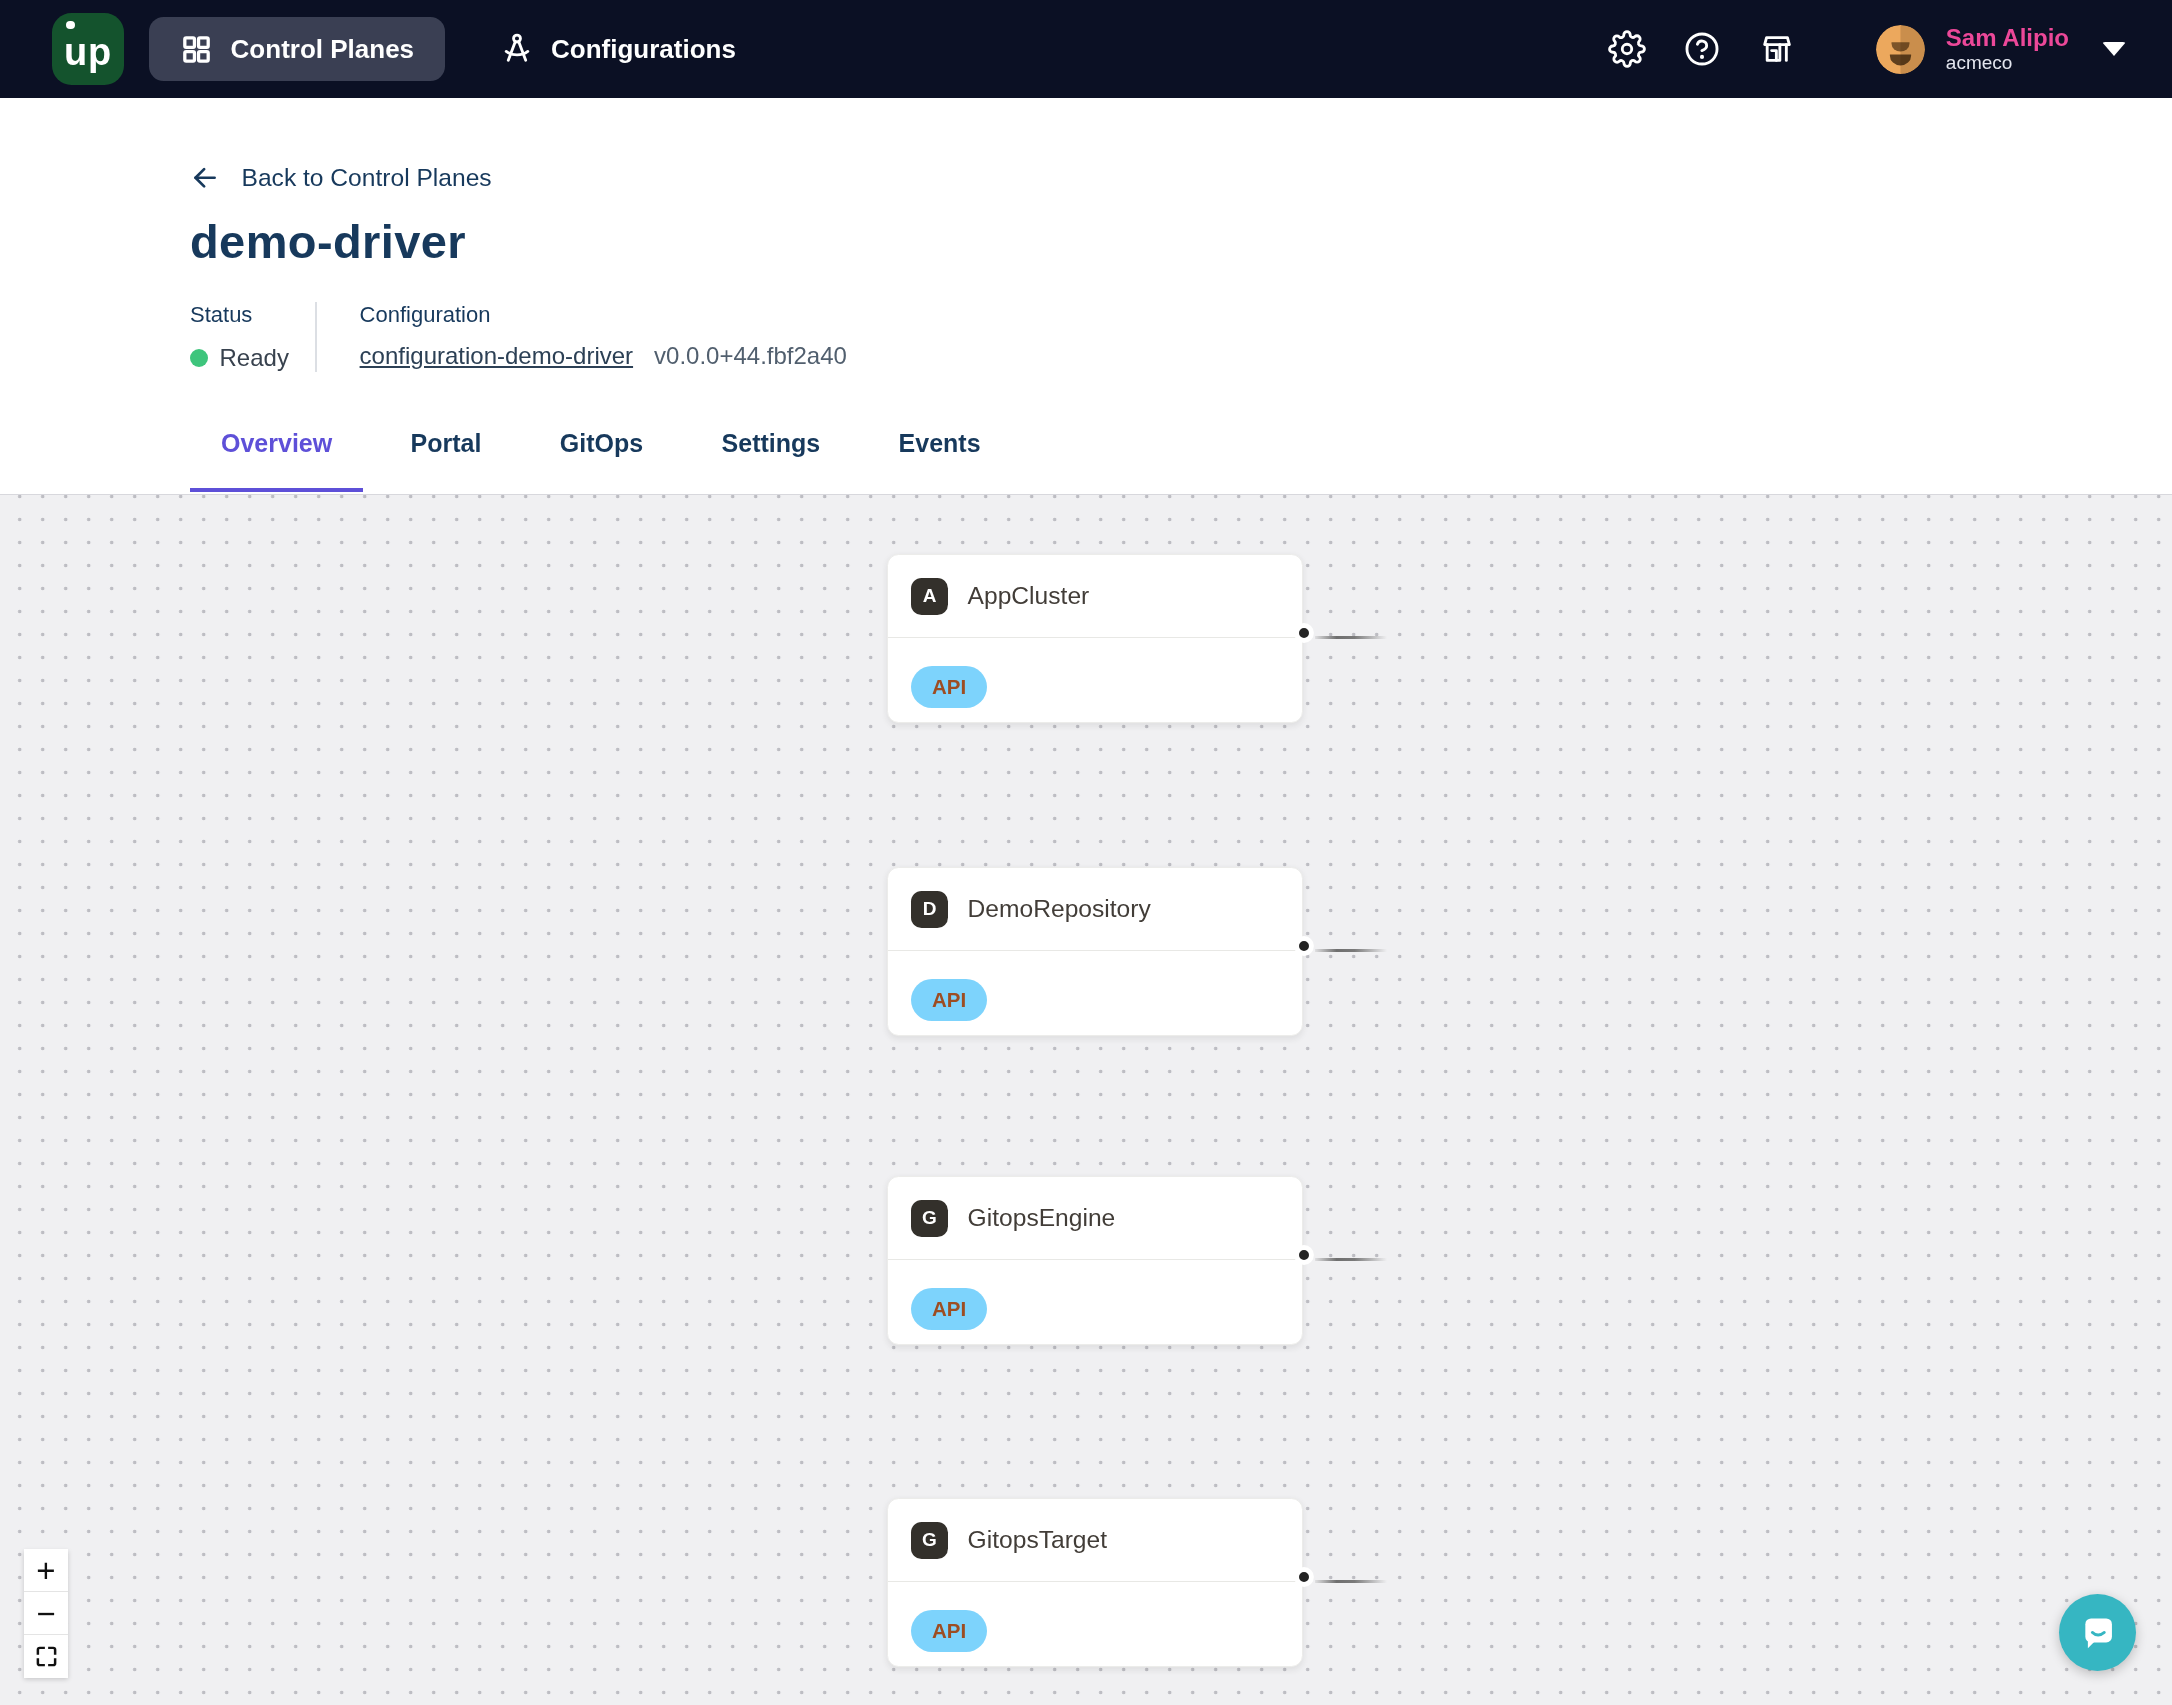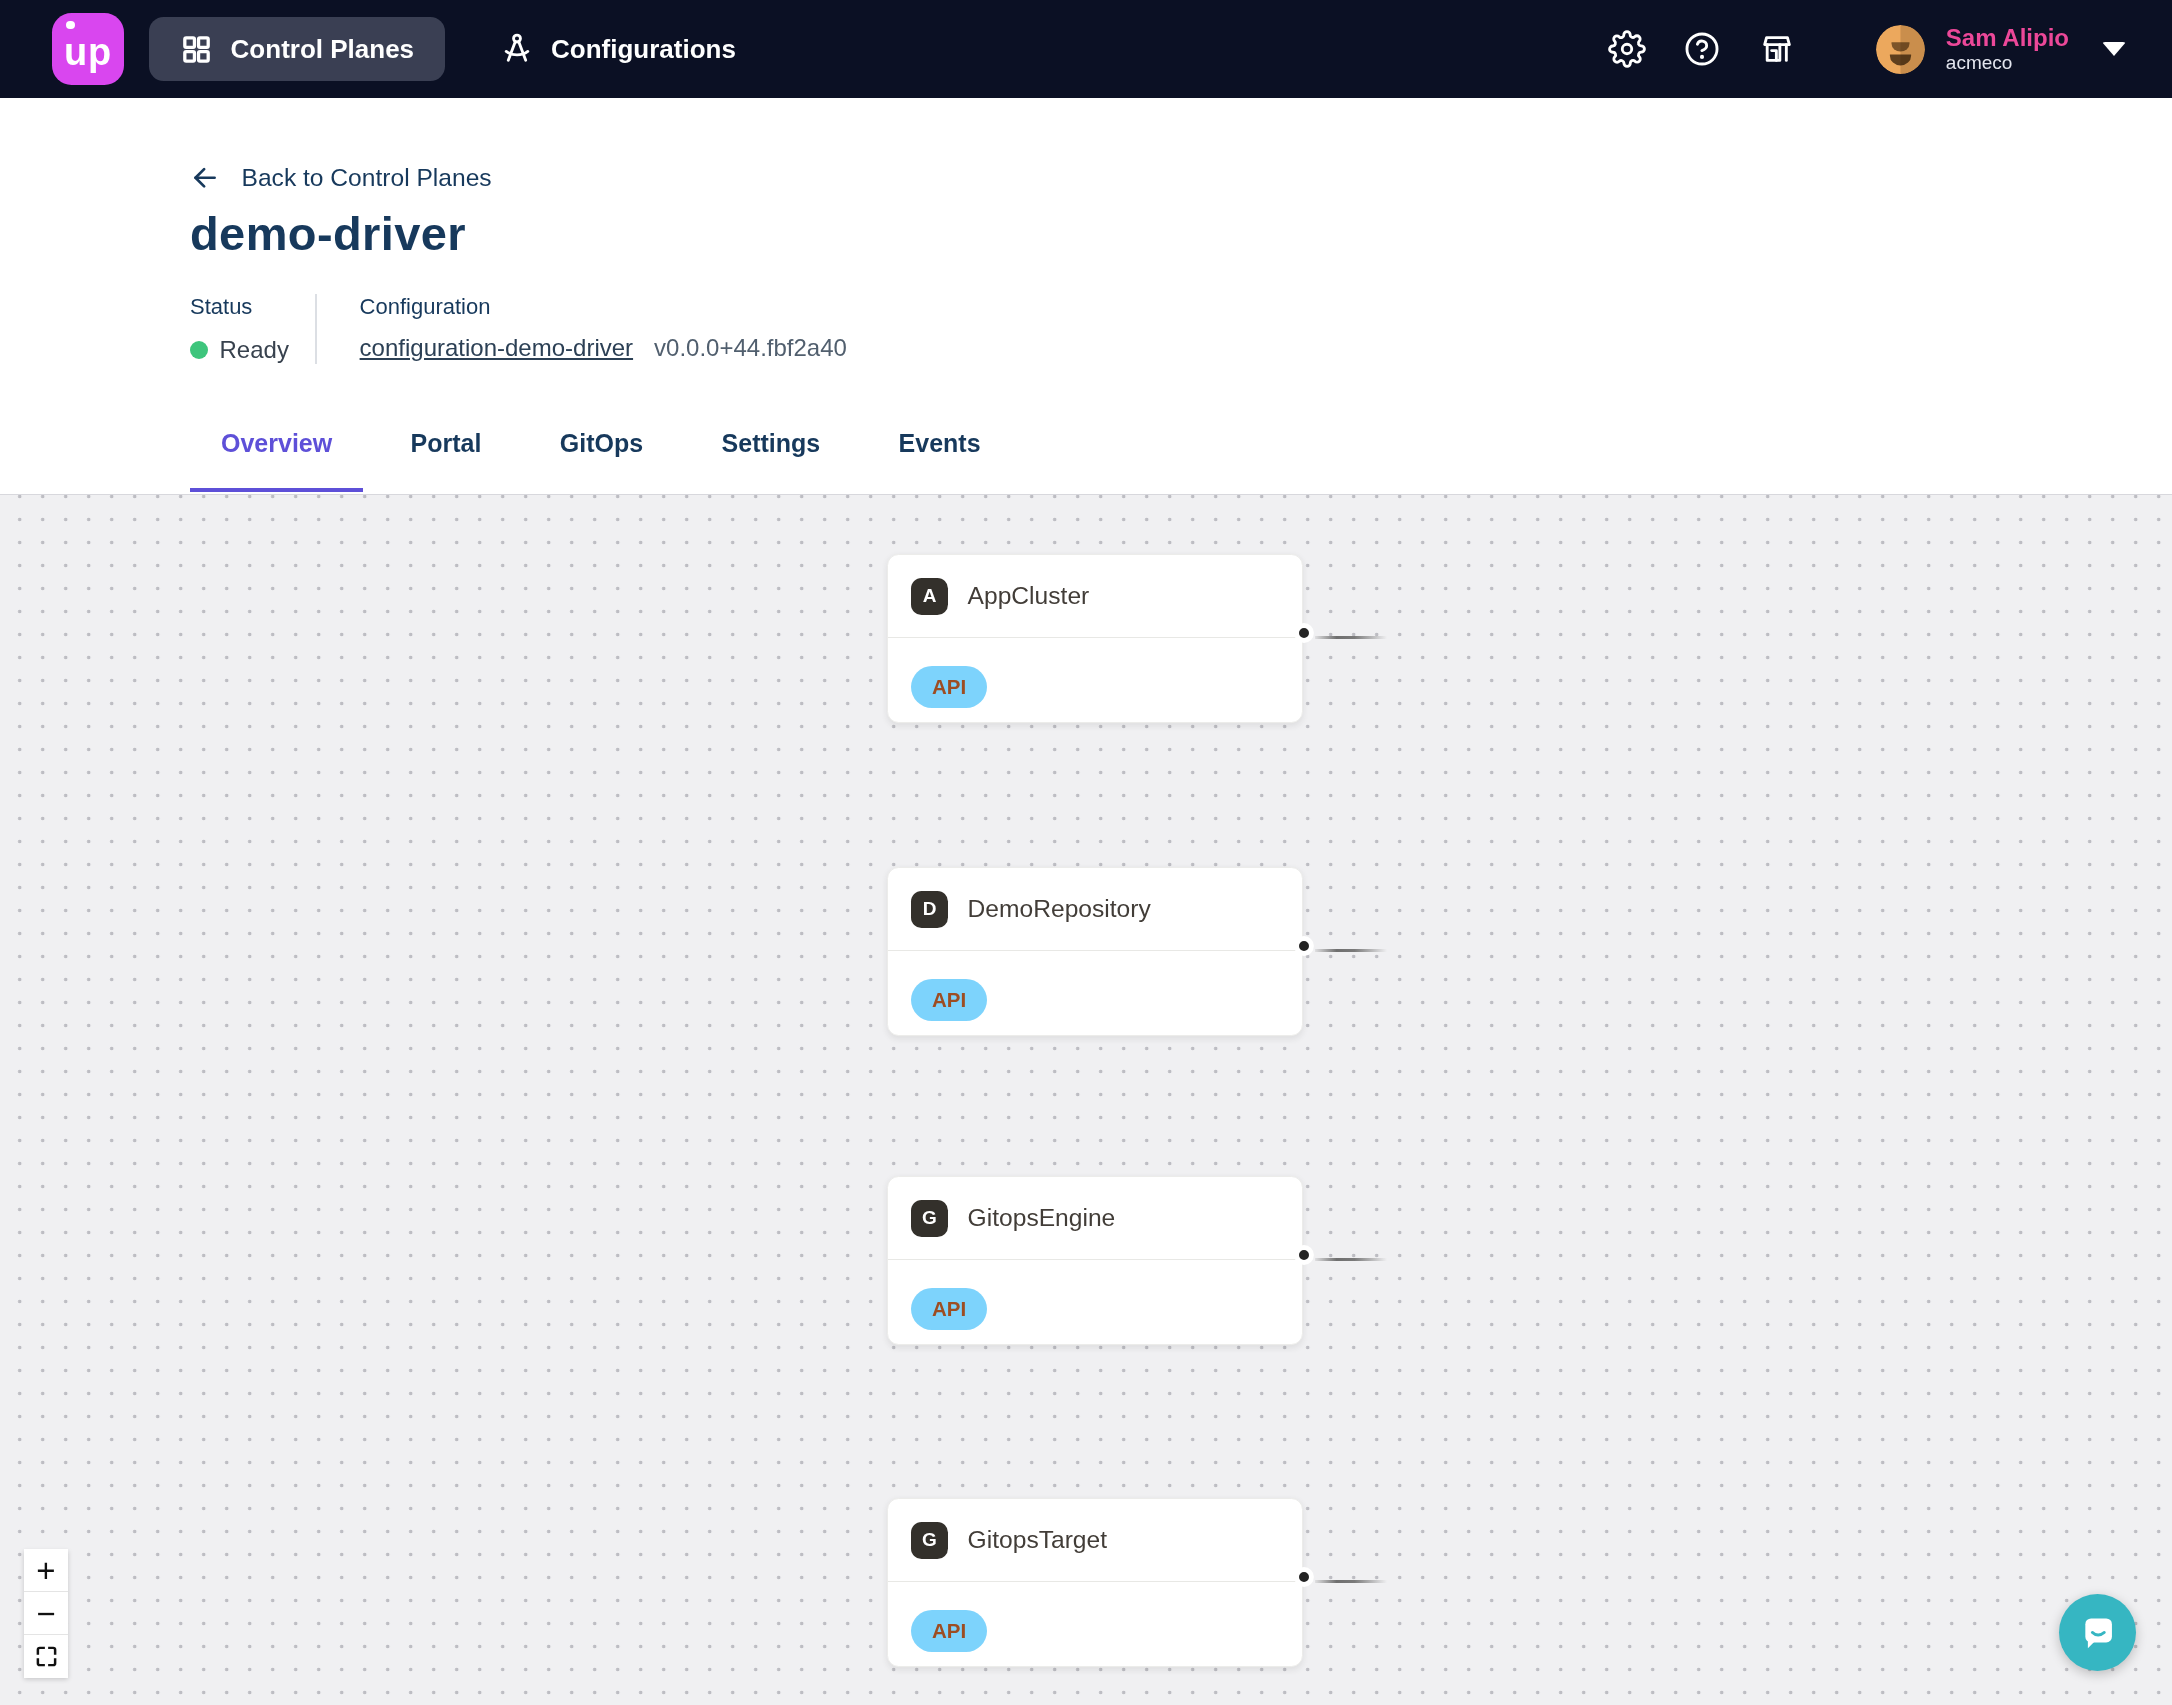--- a/index.html
+++ b/index.html
@@ -13,21 +13,21 @@
 
   
   .navbar {
     position:absolute; top:0; left:0; right:0; height:98px;
     background:#0b1024;
     display:flex; align-items:center;
     padding:0 46px 0 52px;
   }
   .logo {
     width:72px; height:72px; border-radius:19.6px;
-    background:#d946ef;
+    background:#14532d;
     display:flex; align-items:center; justify-content:center;
     color:#fff; font-weight:bold; font-size:38px;
     position:relative; flex:0 0 auto;
   }
   .logo-text { position:relative; top:3.3px; letter-spacing:0.8px; }
   .logo-text::before {
     content:""; position:absolute; left:2.5px; top:-9.8px;
     width:8.2px; height:8.2px; border-radius:50%; background:#fff;
   }
   .nav-pill {
@@ -62,21 +62,21 @@
     border-top:14.7px solid #fff; border-radius:3.3px;
   }
 
   
   .page-header { position:absolute; top:98px; left:0; right:0; height:396px; background:#fff; padding:65px 0 0 190px; }
   .back-link {
     display:inline-flex; align-items:center; gap:22px;
     color:#17395c; font-size:24.6px; text-decoration:none; cursor:pointer;
   }
   .page-title {
-    margin-top:10px; font-size:47px; font-weight:bold; color:#17395c;
+    margin-top:18px; font-size:47px; font-weight:bold; color:#17395c;
     letter-spacing:0.4px;
   }
   .meta-row { margin-top:33px; display:flex; align-items:stretch; }
   .meta-col-status { width:125px; }
   .meta-divider { width:1.6px; background:#dcdfe4; margin-right:43px; }
   .meta-label { font-size:22px; font-weight:normal; color:#17395c; }
   .status-value-row { margin-top:16.4px; display:flex; align-items:center; gap:11.5px; }
   .status-dot { width:18px; height:18px; border-radius:50%; background:#3ec57c; }
   .status-text { font-size:24px; color:#38424e; }
   .config-value-row { margin-top:14.7px; display:flex; align-items:center; gap:21px; }

